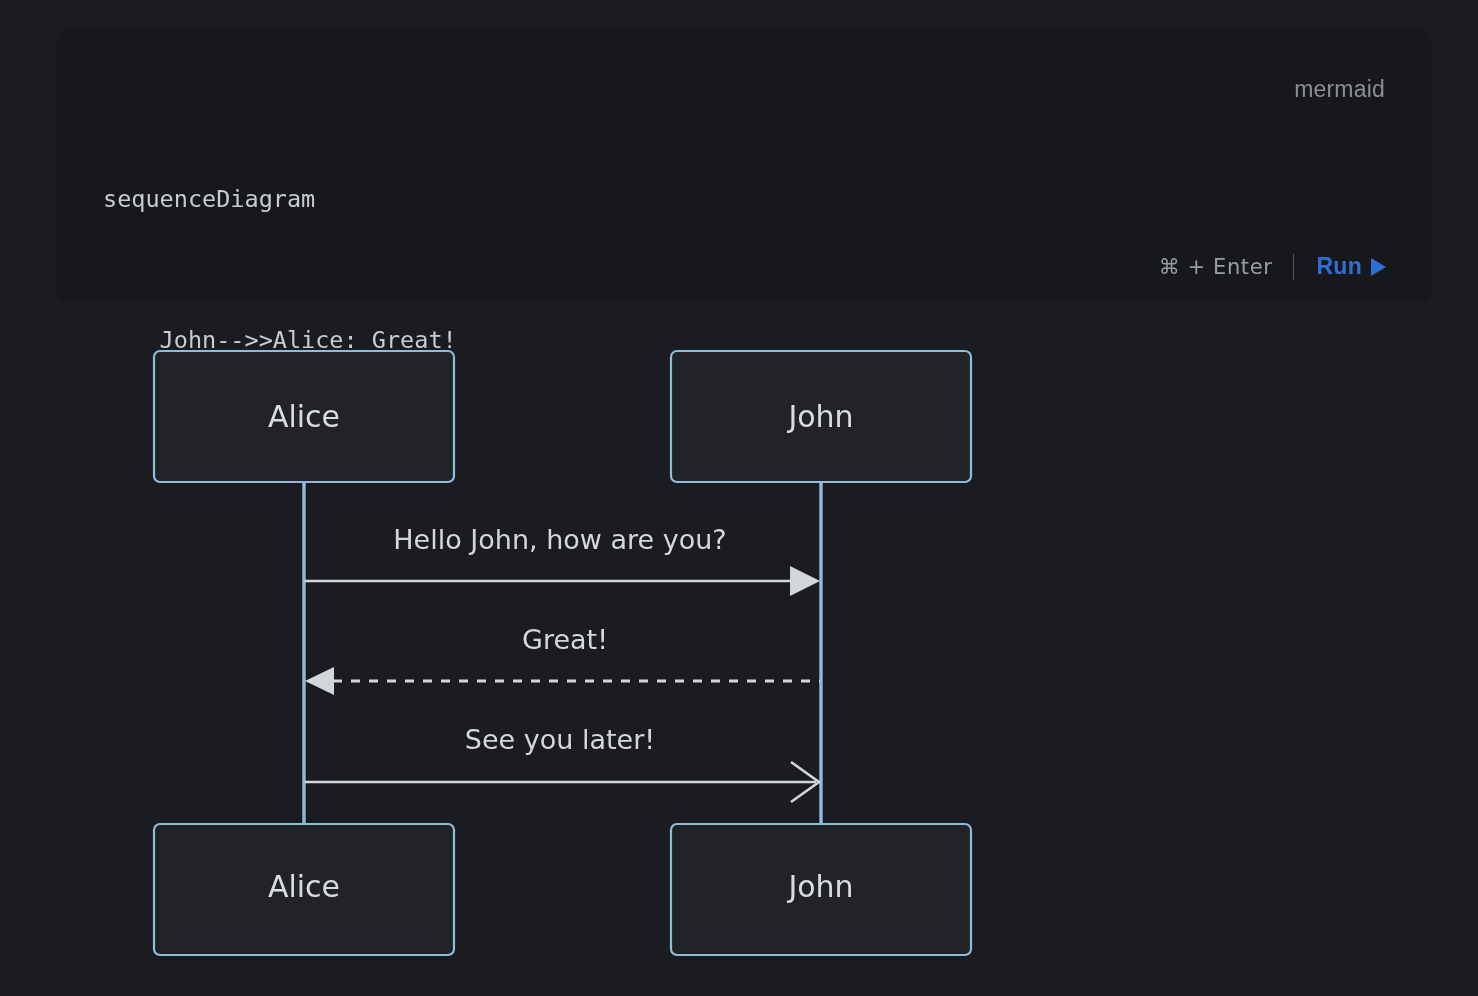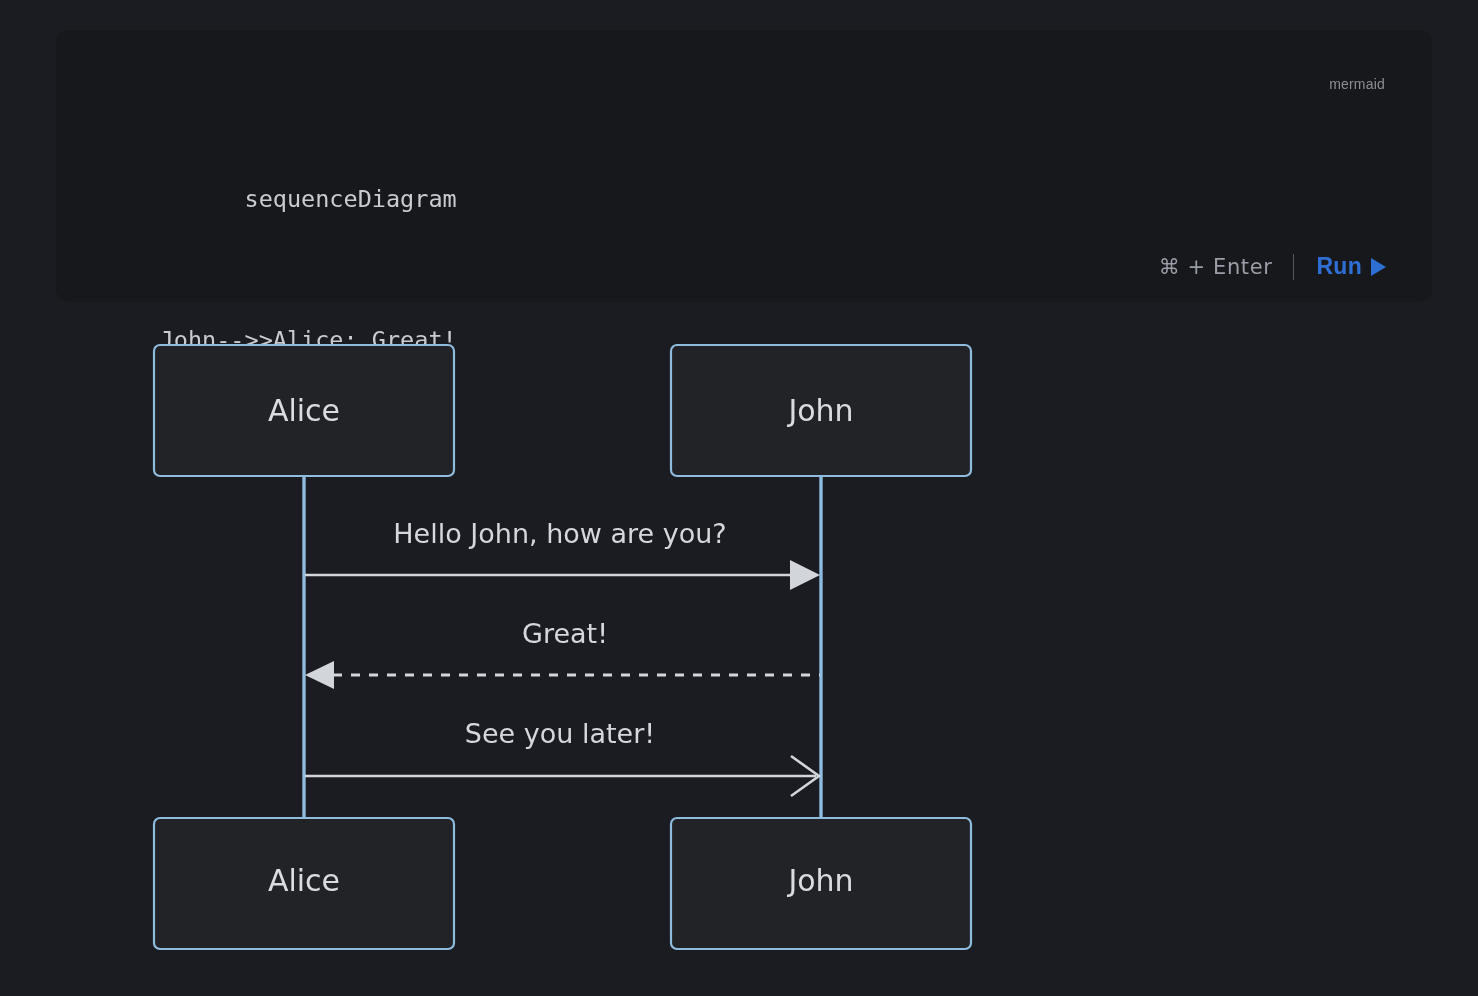--- a/index.html
+++ b/index.html
@@ -24,36 +24,36 @@
     width: 1376px;
     height: 272px;
     background: #17181b;
     border-radius: 13px;
     box-sizing: border-box;
   }
   #lang-label {
     position: absolute;
     right: 47px;
     top: 46px;
-    font-size: 14px;
+    font-size: 23px;
     color: #8b8e95;
     letter-spacing: 0.2px;
     font-family: "Liberation Sans", sans-serif;
   }
   #code-body {
     position: absolute;
     left: 47px;
     top: 52px;
     font-family: "DejaVu Sans Mono", monospace;
     font-size: 23.5px;
     line-height: 47px;
     color: #c8ccd2;
     white-space: pre;
   }
-  .code-line { white-space: pre; text-align: right; }
+  .code-line { white-space: pre; }
 
   #run-bar {
     position: absolute;
     right: 46px;
     bottom: 22px;
     display: flex;
     align-items: center;
     gap: 4px;
     font-size: 22px;
   }
@@ -86,21 +86,21 @@
     width: 0; height: 0;
     border-left: 15px solid #2f6fd4;
     border-top: 9px solid transparent;
     border-bottom: 9px solid transparent;
   }
 
   
   #diagram {
     position: absolute;
     left: 0;
-    top: 294px;
+    top: 300px;
     width: 1294px;
     height: 694px;
     text-decoration: underline;
   }
   #diagram-svg {
     position: absolute;
     left: 0; top: 0;
   }
   .participant-label {
     fill: #d9dce0;

